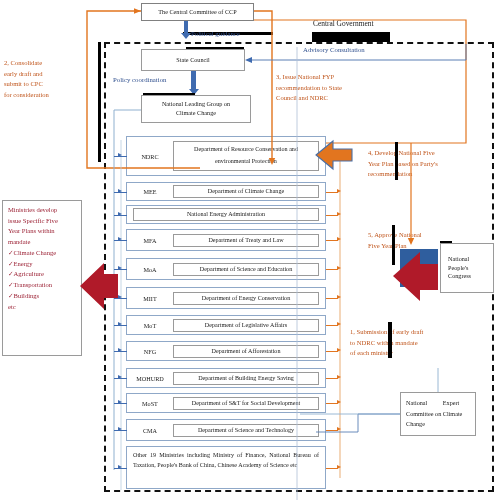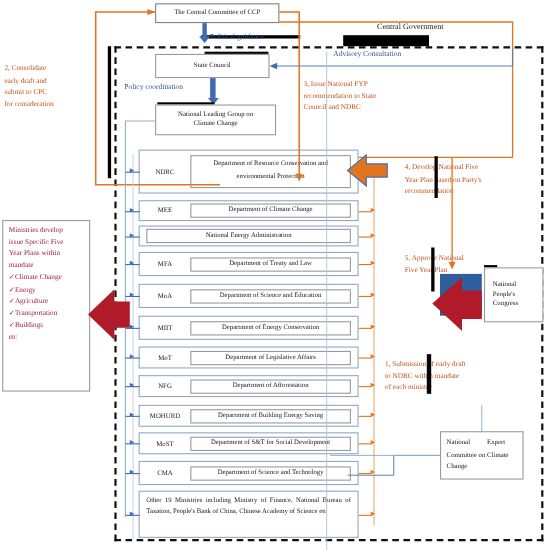--- a/index.html
+++ b/index.html
@@ -54,21 +54,21 @@
 <body>
 
 <div id="stage">
 
   <div id="gov-boundary" style="left:104px;top:42px;width:390px;height:450px;"></div>
 
   <div class="box" style="left:141px;top:3px;width:113px;height:18px;">
     <span>The Central Committee of CCP</span>
   </div>
 
-  <div class="anno" style="left:313px;top:18px;width:120px;color:#1a1a1a;font-size:7.4px;text-align:center;">
+  <div class="anno" style="left:313px;top:18px;width:120px;color:#1a1a1a;font-size:7.4px;">
     <span>Central Government</span>
   </div>
   <div class="blackbar" style="left:312px;top:32px;width:78px;height:10px;"></div>
 
   <div class="blackbar" style="left:183px;top:32px;width:90px;height:3px;"></div>
 
   <div class="blockarrow-d" style="left:184px;top:21px;width:4px;height:13px;">
       <div class="head"></div>
     </div>
   <div class="anno blue" style="left:191px;top:28px;width:110px;font-size:6.8px;">

